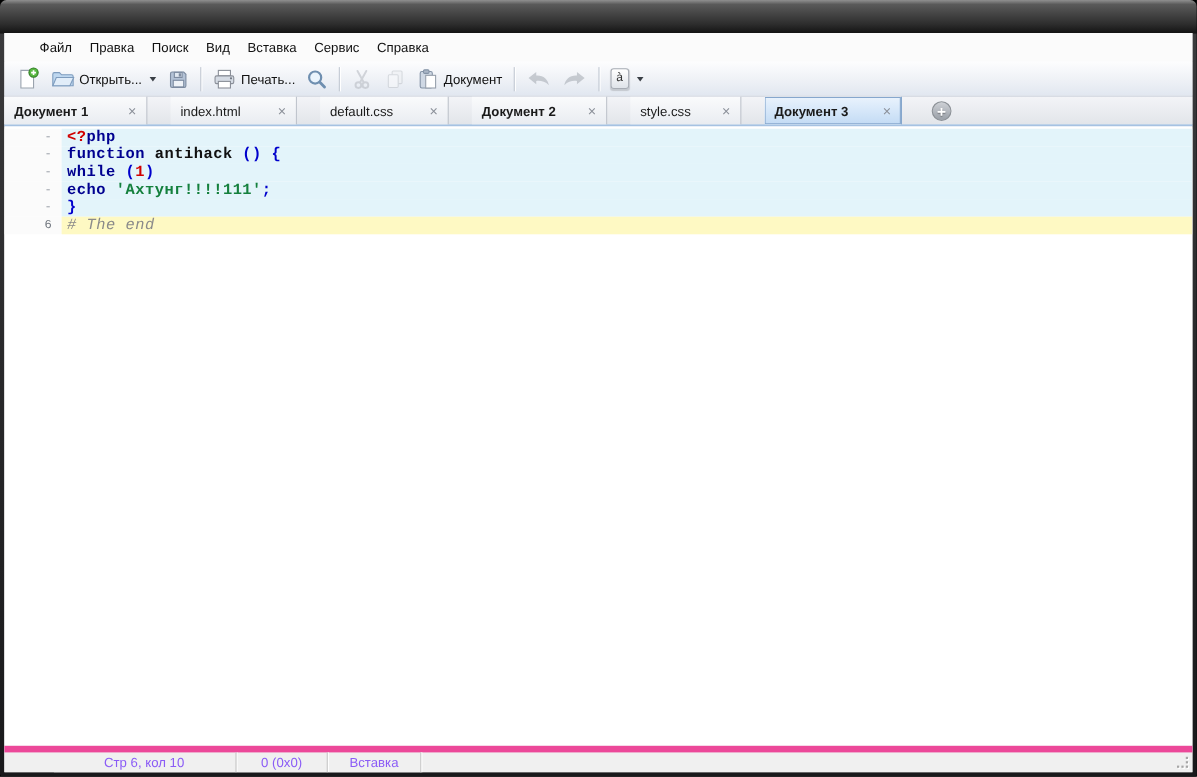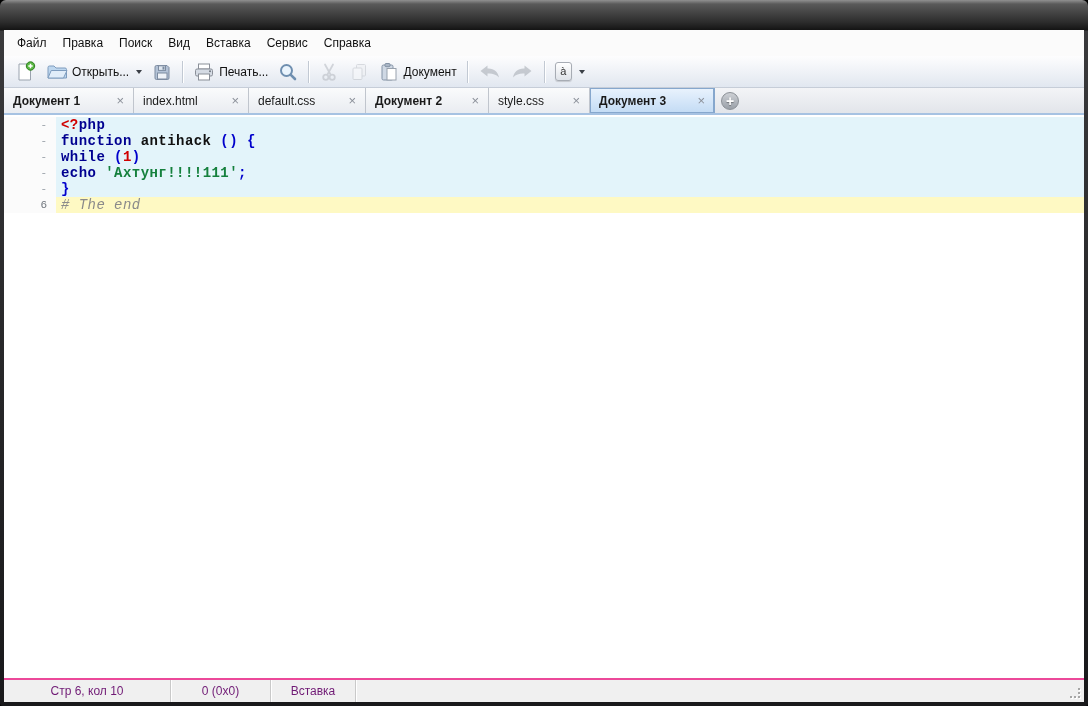--- a/index.html
+++ b/index.html
@@ -29,40 +29,40 @@
   }
   .wbtn.min{ width:30px; } .wbtn.max{ width:28px; } 
   .wbtn.close{ width:46px; background:linear-gradient(180deg,#eba38f 0,#cf6a50 35%,#a7311a 55%,#c14a28 100%); }
   .glyph-min{ width:9px; height:3px; background:#fff; box-shadow:0 1px 1px #000; margin-top:5px; }
   .glyph-max{ width:10px; height:8px; border:2px solid #fff; box-shadow:0 1px 1px #000, inset 0 1px 1px #000; }
 
   
   .client{ position:absolute; left:4px; right:4px; top:30px; bottom:4px; background:#fff; display:flex; flex-direction:column; }
 
   
-  .menubar{ height:26px; display:flex; align-items:center; background:#fbfbfb; padding-left:5px; flex:none; }
+  .menubar{ height:26px; display:flex; align-items:center; background:#fbfbfb; padding-left:24px; flex:none; }
   .menu-item{ font-size:12px; color:#111; padding:4px 8px; }
 
   
   .toolbar{ height:32px; flex:none; display:flex; align-items:center; padding:0 6px;
     background:linear-gradient(180deg,#fdfdfe 0,#eef1f6 55%,#e1e7f0 100%); border-bottom:1px solid #c6cdd8; }
   .tbtn{ display:flex; align-items:center; gap:4px; padding:2px 5px; border-radius:3px; font-size:12px; color:#111; }
   .tbtn svg{ display:block; }
   .tbtn.disabled{ opacity:.55; }
   .tsep{ width:1px; height:22px; background:#c2c9d3; box-shadow:1px 0 0 #fff; margin:0 5px; flex:none; }
   .caret-down{ width:0; height:0; border-left:3.5px solid transparent; border-right:3.5px solid transparent; border-top:4px solid #3a3f46; margin-left:3px; }
   .keycap{
     display:inline-block; width:17px; height:19px; border:1px solid #a7acb4; border-radius:3px;
     background:linear-gradient(180deg,#ffffff,#dfe3e9); font-size:11px; color:#333; text-align:center; line-height:17px;
     box-shadow:0 1px 1px rgba(0,0,0,.15);
   }
 
   
   .tabbar{ height:27px; flex:none; display:flex; align-items:stretch;
-    background:linear-gradient(180deg,#f3f4f7,#e2e5ea); border-bottom:2px solid #a6c2e2; }
+    background:linear-gradient(180deg,#f3f4f7,#e2e5ea); border-bottom:2px solid #a6c2e2;gap:21px; }
   .tab{ display:flex; align-items:center; justify-content:space-between; padding:0 9px;
     font-size:12px; color:#1a1a1a; border-right:1px solid #c0c5cd;
     background:linear-gradient(180deg,#fafbfc,#e9ecf1); }
   .tab.mod .tab-label{ font-weight:bold; }
   .tab.active{ background:linear-gradient(180deg,#eaf3fd 0,#d6e7f9 50%,#c3dbf4 100%);
     box-shadow:inset 0 0 0 1px #86a7cd; border-right:1px solid #86a7cd; }
   .tab-close{ color:#8b9099; font-size:13px; line-height:1; margin-left:14px; }
   .tab-plus{ display:flex; align-items:center; padding:0 6px; }
   .plus-circle{ width:18px; height:18px; border-radius:50%; border:1px solid #8b9096;
     background:linear-gradient(180deg,#cdd0d5,#9aa0a8); color:#fff; font-size:14px; font-weight:bold;
@@ -78,23 +78,23 @@
   .hl-cur .gutter{ color:#6f757d; }
   .tk-tag{ color:#d00000; }
   .tk-kw{ color:#000090; }
   .tk-id{ color:#111; }
   .tk-pn{ color:#0000cc; }
   .tk-num{ color:#d00000; }
   .tk-str{ color:#15803d; }
   .tk-cm{ color:#8a8a8a; font-style:italic; font-weight:normal; }
 
   
-  .statusbar{ height:24px; flex:none; display:flex; align-items:stretch; background:#f0f0f0; border-top:2px solid #ec4899; font-size:12px; color:#701a75; position:relative; }
+  .statusbar{ height:24px; flex:none; display:flex; align-items:stretch; background:#f0f0f0; border-top:6px solid #ec4899; font-size:12px; color:#8b5cf6; position:relative;padding-left:44px; }
   .sseg{ display:flex; align-items:center; justify-content:center; border-right:1px solid #c9c9c9; box-shadow:1px 0 0 #fff; }
-  .sseg.s1{ width:167px; } .sseg.s2{ width:100px; } .sseg.s3{ width:85px; }
+  .sseg.s1{ width:167px; } .sseg.s2{ width:83px; } .sseg.s3{ width:85px; }
   .sseg.s4{ width:210px; justify-content:space-between; padding:0 12px 0 18px; }
   .sseg.s5{ flex:1; border-right:none; box-shadow:none; }
   .scaret{ width:0; height:0; border-left:3.5px solid transparent; border-right:3.5px solid transparent; border-top:4px solid #3a3f46; }
   .grip{ position:absolute; right:4px; bottom:4px; width:10px; height:10px; }
   .grip i{ position:absolute; width:2px; height:2px; background:#a6a6a6; box-shadow:1px 1px 0 #fff; }
   .grip i:nth-child(1){ right:0; bottom:0; } .grip i:nth-child(2){ right:4px; bottom:0; }
   .grip i:nth-child(3){ right:0; bottom:4px; } .grip i:nth-child(4){ right:8px; bottom:0; }
   .grip i:nth-child(5){ right:0; bottom:8px; }
 </style>
 </head>

